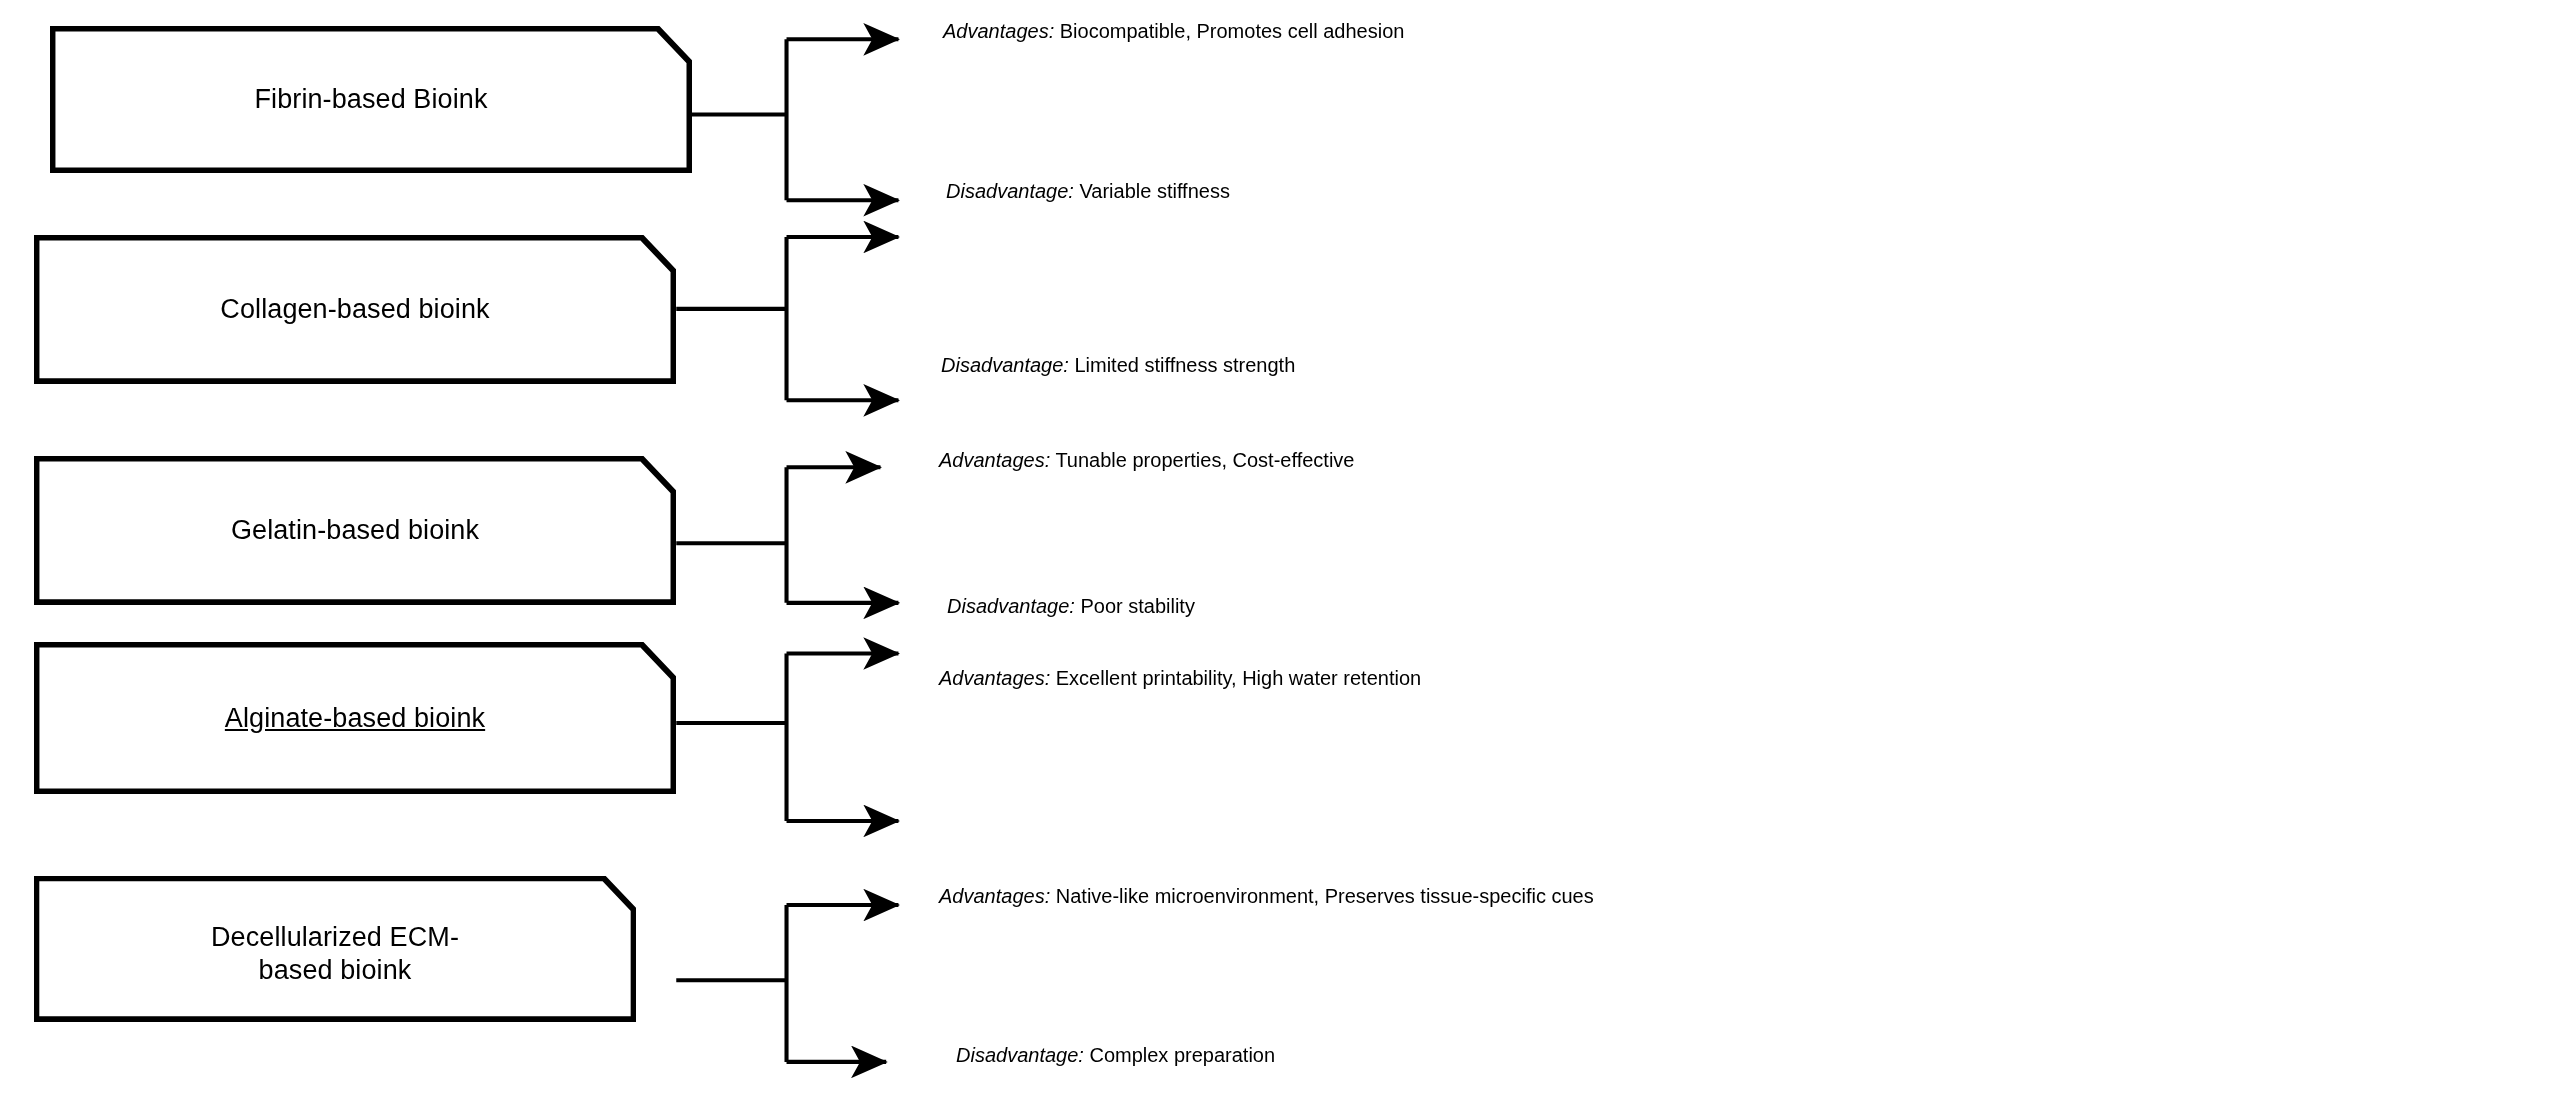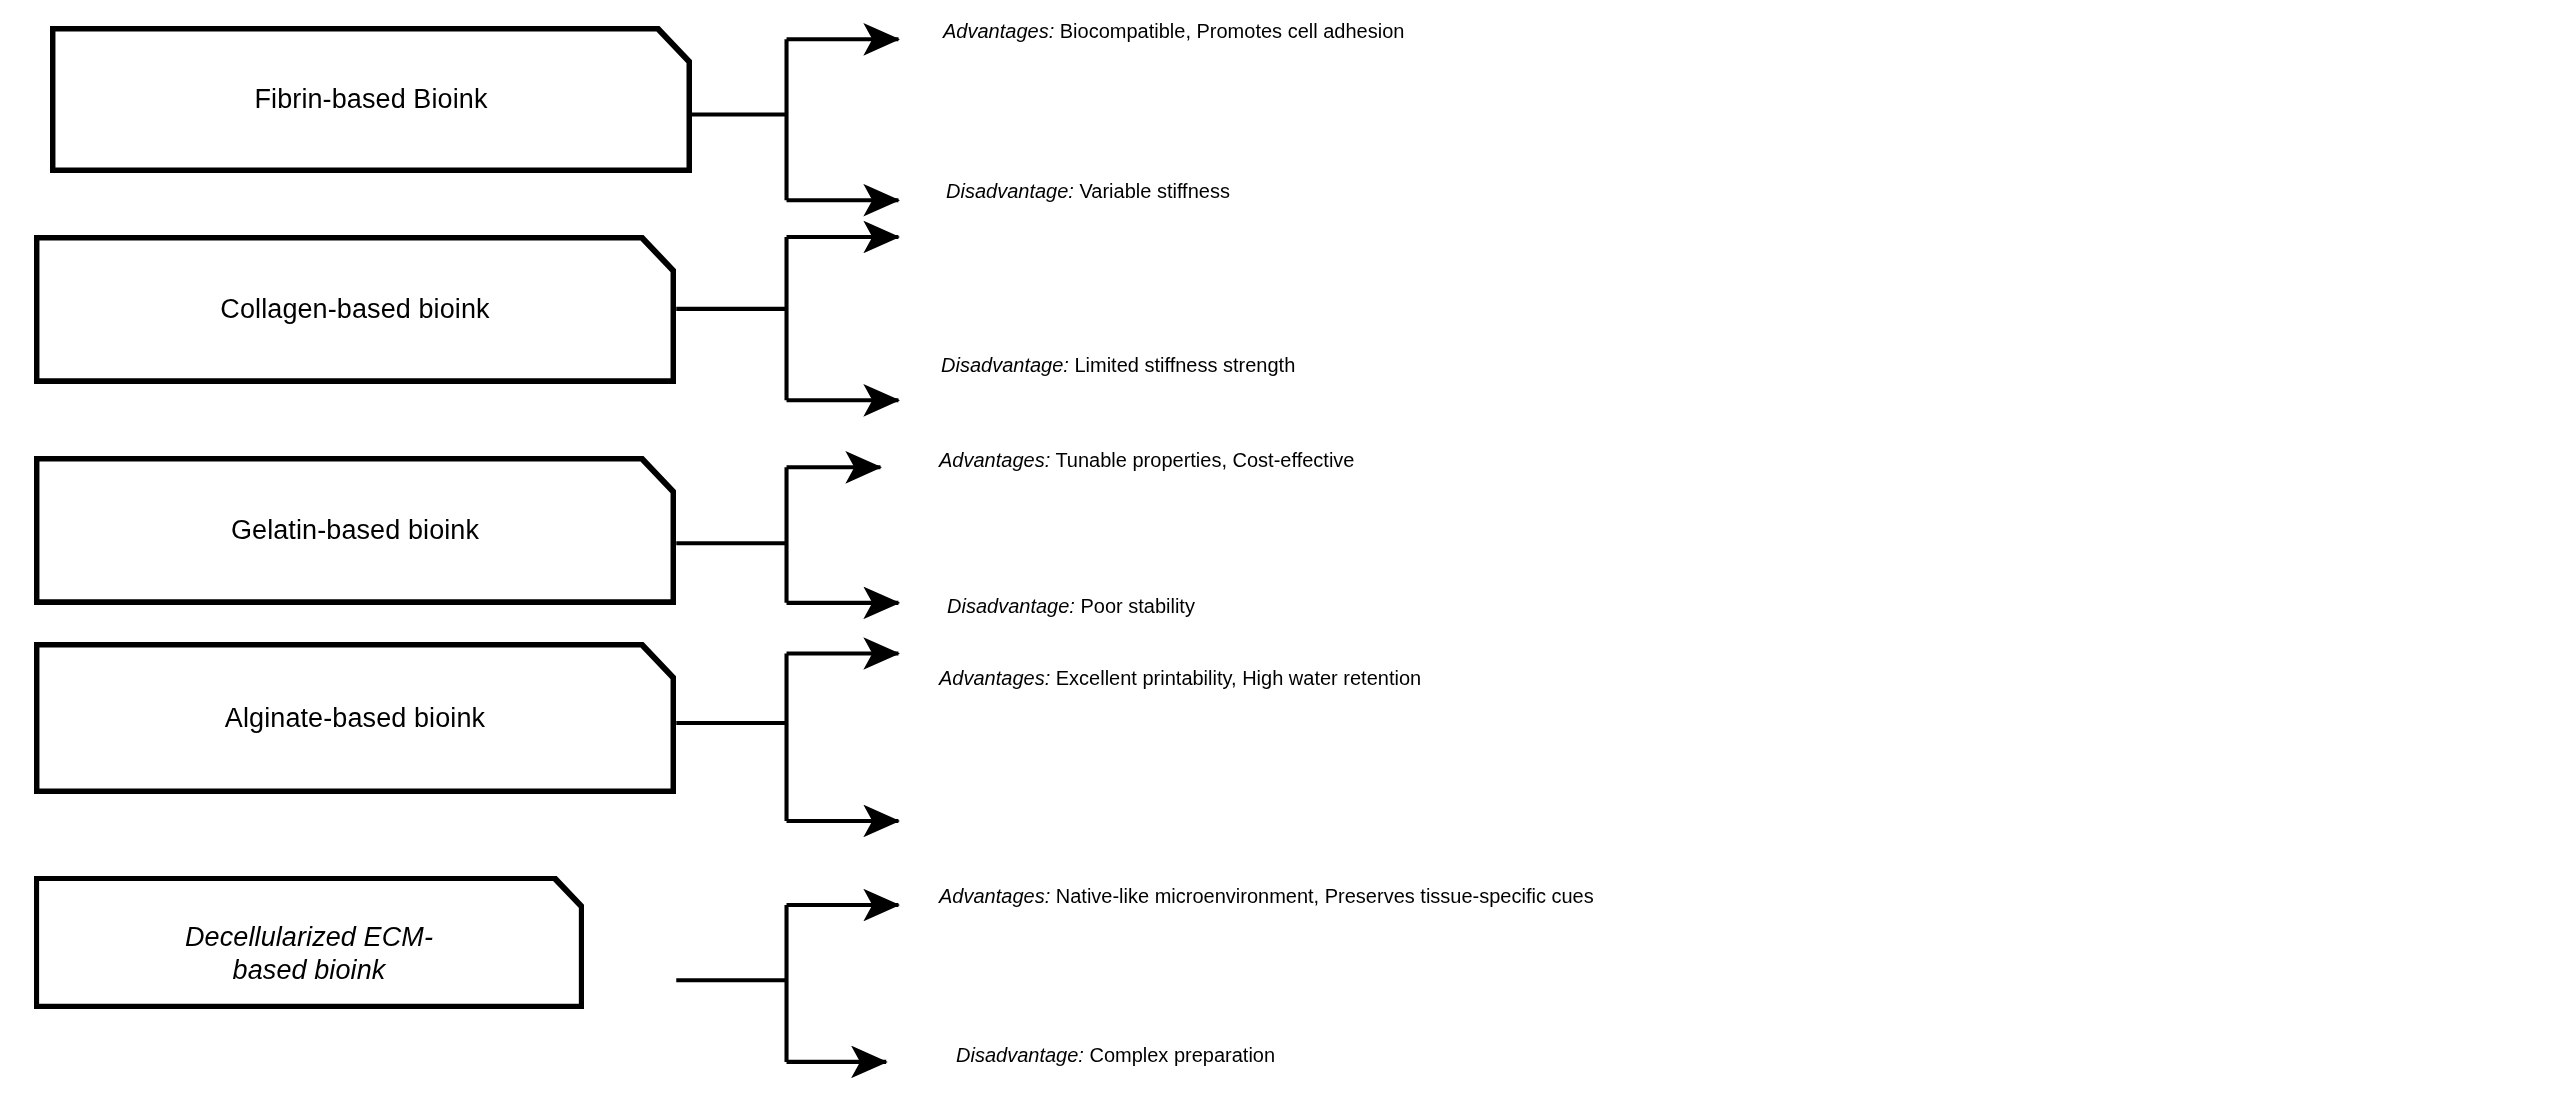--- a/index.html
+++ b/index.html
@@ -129,28 +129,28 @@
     <span class="node-label">Collagen-based bioink</span>
   </div>
 
   <div class="node-box" style="left:34px; top:456px; width:642px; height:149px;">
     <svg class="box-shape" viewBox="0 0 786 182" preserveAspectRatio="none" xmlns="http://www.w3.org/2000/svg">
       <path d="M3,3 L744,3 L783,44 L783,179 L3,179 Z" fill="#ffffff" stroke="#000000" stroke-width="6" vector-effect="non-scaling-stroke"></path>
     </svg>
     <span class="node-label">Gelatin-based bioink</span>
   </div>
 
-  <div class="node-box" style="left:34px; top:642px; width:642px; height:152px;">
+  <div class="node-box" style="left:34px; top:642px; width:642px; height:152px;text-decoration:underline;">
     <svg class="box-shape" viewBox="0 0 786 186" preserveAspectRatio="none" xmlns="http://www.w3.org/2000/svg">
       <path d="M3,3 L744,3 L783,44 L783,183 L3,183 Z" fill="#ffffff" stroke="#000000" stroke-width="6" vector-effect="non-scaling-stroke"></path>
     </svg>
     <span class="node-label">Alginate-based bioink</span>
   </div>
 
-  <div class="node-box" style="left:34px; top:876px; width:550px; height:155px;font-style:italic;">
+  <div class="node-box" style="left:34px; top:876px; width:602px; height:155px;">
     <svg class="box-shape" viewBox="0 0 786 190" preserveAspectRatio="none" xmlns="http://www.w3.org/2000/svg">
       <path d="M3,3 L744,3 L783,44 L783,187 L3,187 Z" fill="#ffffff" stroke="#000000" stroke-width="6" vector-effect="non-scaling-stroke"></path>
     </svg>
     <span class="node-label">Decellularized ECM-
 based bioink</span>
   </div>
 
   <div class="leaf-text" style="left:943px; top:21px;">
     <span class="leaf-kind">Advantages:</span><span class="leaf-desc"> Biocompatible, Promotes cell adhesion</span>
   </div>

